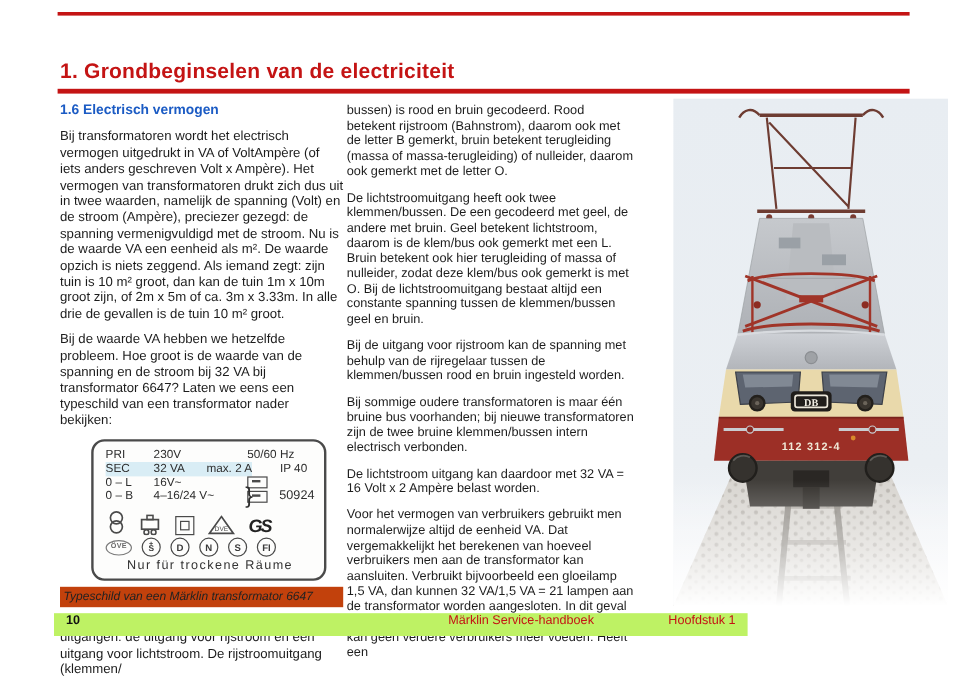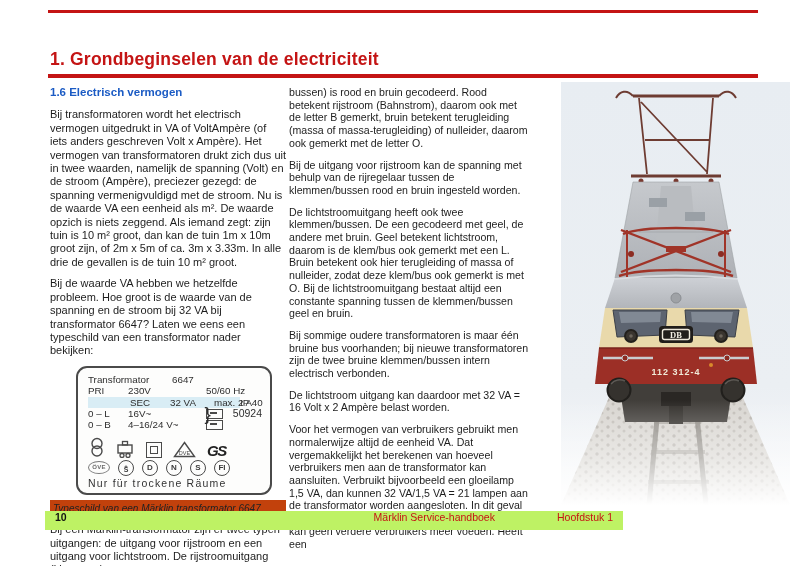--- a/index.html
+++ b/index.html
@@ -29,21 +29,21 @@
   
   #typeshield{
     box-sizing:border-box;width:196px;margin:6px 0 5px 26px;
     border:2px solid #4a4a4a;border-radius:11px;
     padding:6px 8px 4px 10px;position:relative;
     font-size:9.8px;line-height:11.4px;color:#2e2e2e;background:#fdfdfc;
   }
   .ts-row{display:flex;white-space:nowrap;align-items:center;}
   .ts-l{width:40px;flex:none;}
   .ts-v{width:78px;flex:none;}
-  .ts-hl{background:#d9edf5;display:flex;flex:none;width:110px;padding-left:42px;}
+  .ts-hl{background:#d9edf5;display:flex;flex:none;width:122px;}
   .ts-ip{margin-left:auto;padding-right:6px;}
   .conn{display:inline-block;width:15px;height:8px;border:1px solid #4a4a4a;position:relative;}
   .conn:before{content:"";position:absolute;left:3px;top:2px;width:7px;height:2px;background:#4a4a4a;}
   #ts-approval{position:absolute;right:8px;top:37px;display:flex;align-items:center;}
   #ts-approval .brace{font-size:19px;font-weight:400;margin-right:3px;line-height:18px;}
   #ts-approval .num{font-size:10.5px;margin-left:19px;}
   .ts-icons{display:flex;align-items:flex-end;gap:11px;margin:4px 0 2px 2px;height:23px;}
   .ts-marks{display:flex;align-items:center;gap:8px;margin:2px 0 1px 0;}
   .tsi{flex:none;}
   .tsi svg{display:block;}
@@ -55,21 +55,21 @@
     display:flex;align-items:center;justify-content:center;
     font-size:8px;font-weight:bold;color:#3a3a3a;
   }
   .omark{
     box-sizing:border-box;width:22px;height:13px;border:1.3px solid #7a7a7a;border-radius:50%;
     display:flex;align-items:center;justify-content:center;
     font-size:6px;font-weight:bold;color:#6a6a6a;letter-spacing:.2px;
   }
   .smark{flex-direction:column;line-height:4px;font-size:7px;}
   .smark .plus{font-size:6px;line-height:4px;}
-  #ts-note{text-align:left;font-size:10.5px;letter-spacing:1.2px;margin-top:2px;color:#333;}
+  #ts-note{text-align:center;font-size:10.5px;letter-spacing:1.2px;margin-top:2px;color:#333;}
 
   #caption{
     background:#c2410c;font-style:italic;font-size:10px;line-height:13px;
     padding:2px 3px;margin:0 0 6px 0;color:#222;
   }
 
   
   #photo{position:absolute;left:561px;top:82px;width:229px;height:423px;}
   #photo svg{display:block;}
 
@@ -89,24 +89,20 @@
 <div class="rule" id="top-rule"></div>
 <div id="page-title">1. Grondbeginselen van de electriciteit</div>
 <div class="rule" id="title-rule"></div>
 
 <div class="col" id="col1">
   <div id="section-heading">1.6 Electrisch vermogen</div>
   <p>Bij transformatoren wordt het electrisch vermogen uitgedrukt in VA of VoltAmpère (of iets anders geschreven Volt x Ampère). Het vermogen van transformatoren drukt zich dus uit in twee waarden, namelijk de spanning (Volt) en de stroom (Ampère), preciezer gezegd: de spanning vermenigvuldigd met de stroom. Nu is de waarde VA een eenheid als m². De waarde opzich is niets zeggend. Als iemand zegt: zijn tuin is 10 m² groot, dan kan de tuin 1m x 10m groot zijn, of 2m x 5m of ca. 3m x 3.33m. In alle drie de gevallen is de tuin 10 m² groot.</p>
   <p>Bij de waarde VA hebben we hetzelfde probleem. Hoe groot is de waarde van de spanning en de stroom bij 32 VA bij transformator 6647? Laten we eens een typeschild van een transformator nader bekijken:</p>
 
   <div id="typeshield">
-    <div class="ts-row">
-      <span style="width:84px;flex:none;">Transformator</span>
-      <span>6647</span>
-    </div>
     <div class="ts-row">
       <span class="ts-l">PRI</span>
       <span class="ts-v">230V</span>
       <span>50/60 Hz</span>
     </div>
     <div class="ts-row">
       <span class="ts-hl">
         <span class="ts-l">SEC</span>
         <span style="width:44px;flex:none;">32 VA</span>
         <span>max. 2 A</span>
@@ -169,22 +165,22 @@
 
     <div id="ts-note">Nur für trockene Räume</div>
   </div>
 
   <div id="caption">Typeschild van een Märklin transformator 6647</div>
   <p>Bij een Märklin-transformator zijn er twee typen uitgangen: de uitgang voor rijstroom en een uitgang voor lichtstroom. De rijstroomuitgang (klemmen/</p>
 </div>
 
 <div class="col" id="col2">
   <p>bussen) is rood en bruin gecodeerd. Rood betekent rijstroom (Bahnstrom), daarom ook met de letter B gemerkt, bruin betekent terugleiding (massa of massa-terugleiding) of nulleider, daarom ook gemerkt met de letter O.</p>
+  <p>De lichtstroomuitgang heeft ook twee klemmen/bussen. De een gecodeerd met geel, de andere met bruin. Geel betekent lichtstroom, daarom is de klem/bus ook gemerkt met een L. Bruin betekent ook hier terugleiding of massa of nulleider, zodat deze klem/bus ook gemerkt is met O. Bij de lichtstroomuitgang bestaat altijd een constante spanning tussen de klemmen/bussen geel en bruin.</p>
   <p>Bij de uitgang voor rijstroom kan de spanning met behulp van de rijregelaar tussen de klemmen/bussen rood en bruin ingesteld worden.</p>
-  <p>De lichtstroomuitgang heeft ook twee klemmen/bussen. De een gecodeerd met geel, de andere met bruin. Geel betekent lichtstroom, daarom is de klem/bus ook gemerkt met een L. Bruin betekent ook hier terugleiding of massa of nulleider, zodat deze klem/bus ook gemerkt is met O. Bij de lichtstroomuitgang bestaat altijd een constante spanning tussen de klemmen/bussen geel en bruin.</p>
   <p>Bij sommige oudere transformatoren is maar één bruine bus voorhanden; bij nieuwe transformatoren zijn de twee bruine klemmen/bussen intern electrisch verbonden.</p>
   <p>De lichtstroom uitgang kan daardoor met 32 VA = 16 Volt x 2 Ampère belast worden.</p>
   <p>Voor het vermogen van verbruikers gebruikt men normalerwijze altijd de eenheid VA. Dat vergemakkelijkt het berekenen van hoeveel verbruikers men aan de transformator kan aansluiten. Verbruikt bijvoorbeeld een gloeilamp 1,5 VA, dan kunnen 32 VA/1,5 VA = 21 lampen aan de transformator worden aangesloten. In dit geval is de transformator aan zijn vermogensgrens en kan geen verdere verbruikers meer voeden. Heeft een</p>
 </div>
 
 <div id="photo">
   <svg width="229" height="423" viewBox="0 0 229 423">
     <defs>
       <linearGradient id="bgGrad" x1="0" y1="0" x2="0" y2="1">
         <stop offset="0" stop-color="#e8edf2"></stop>

